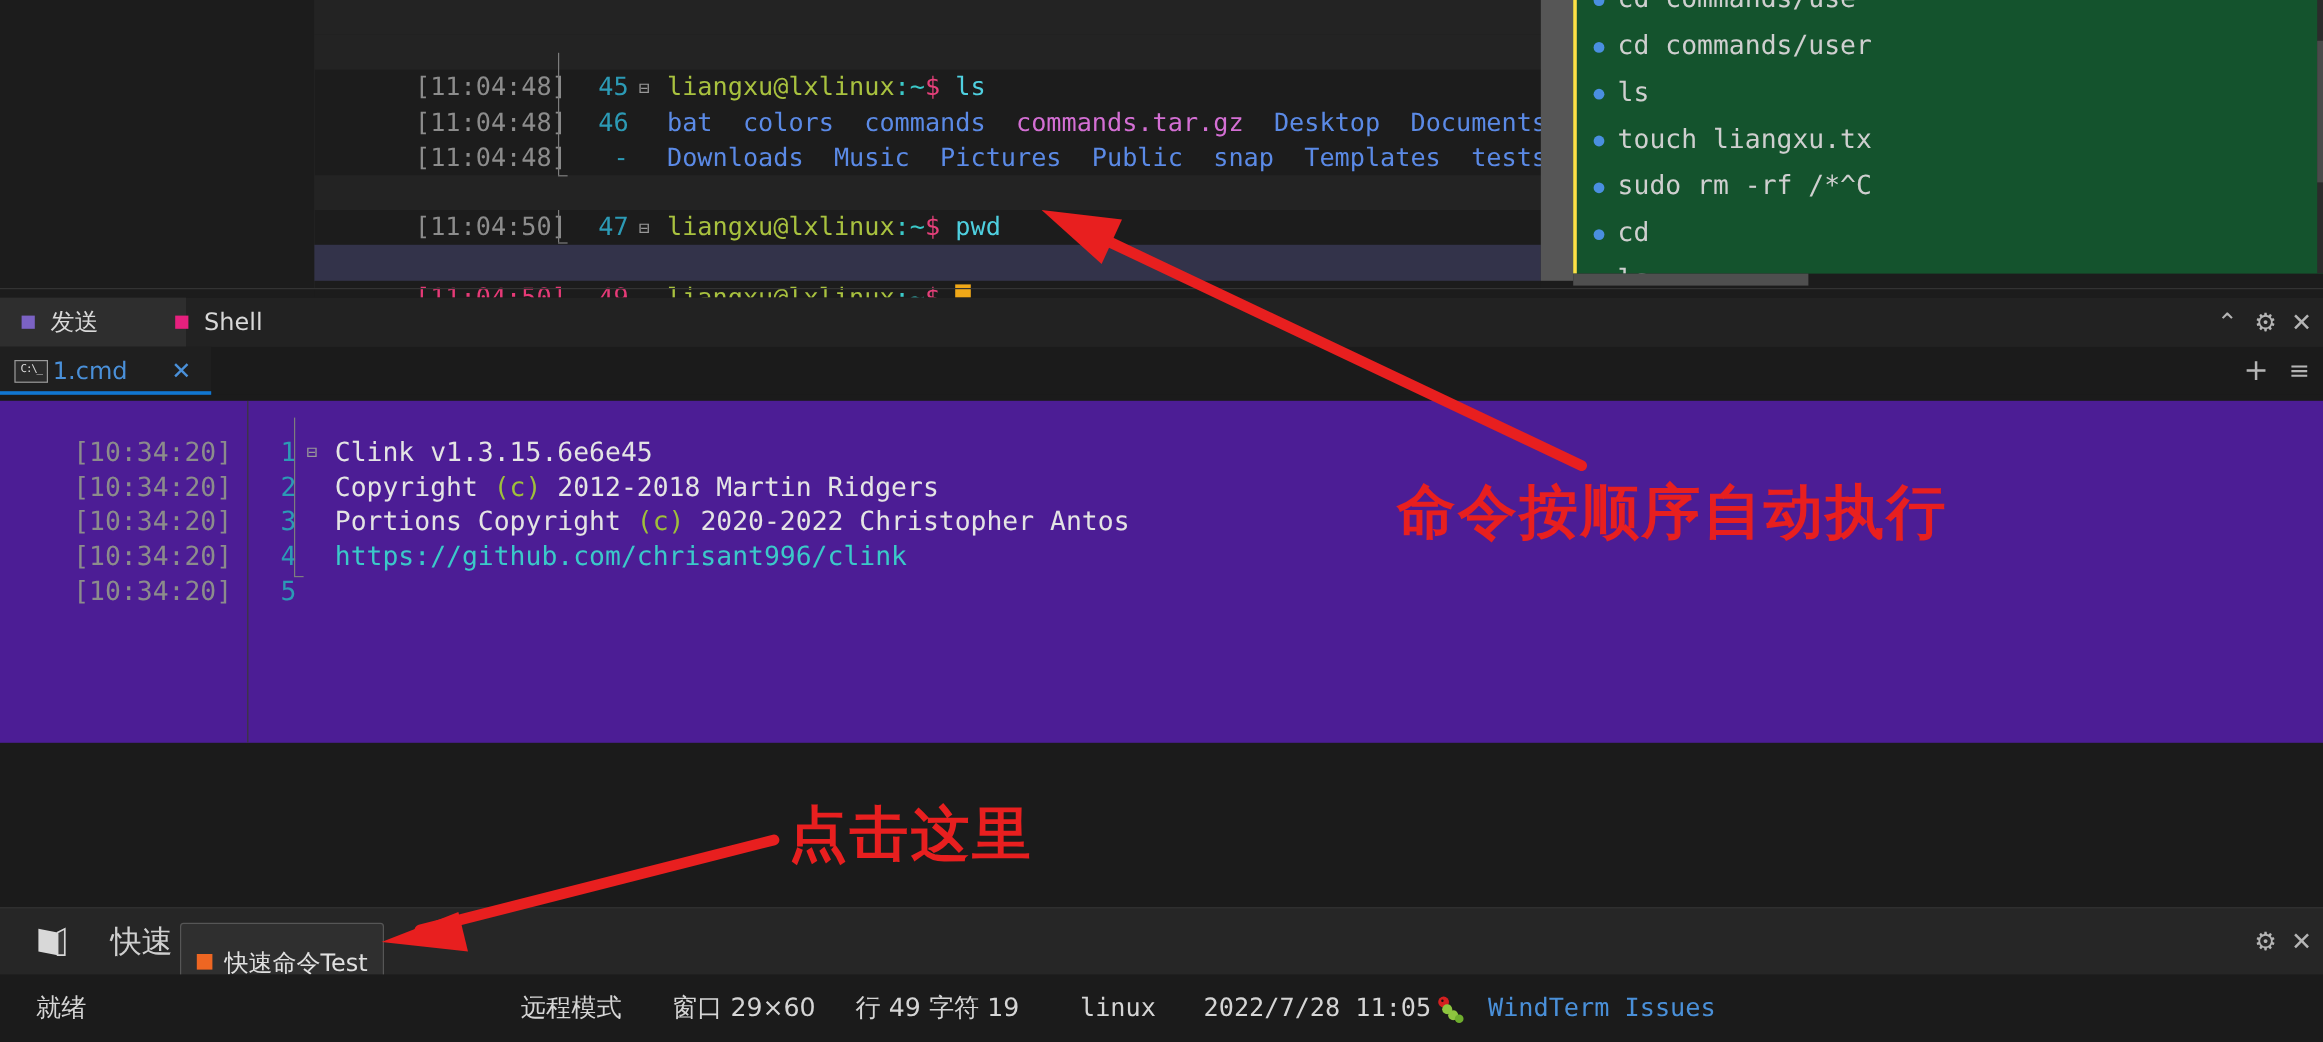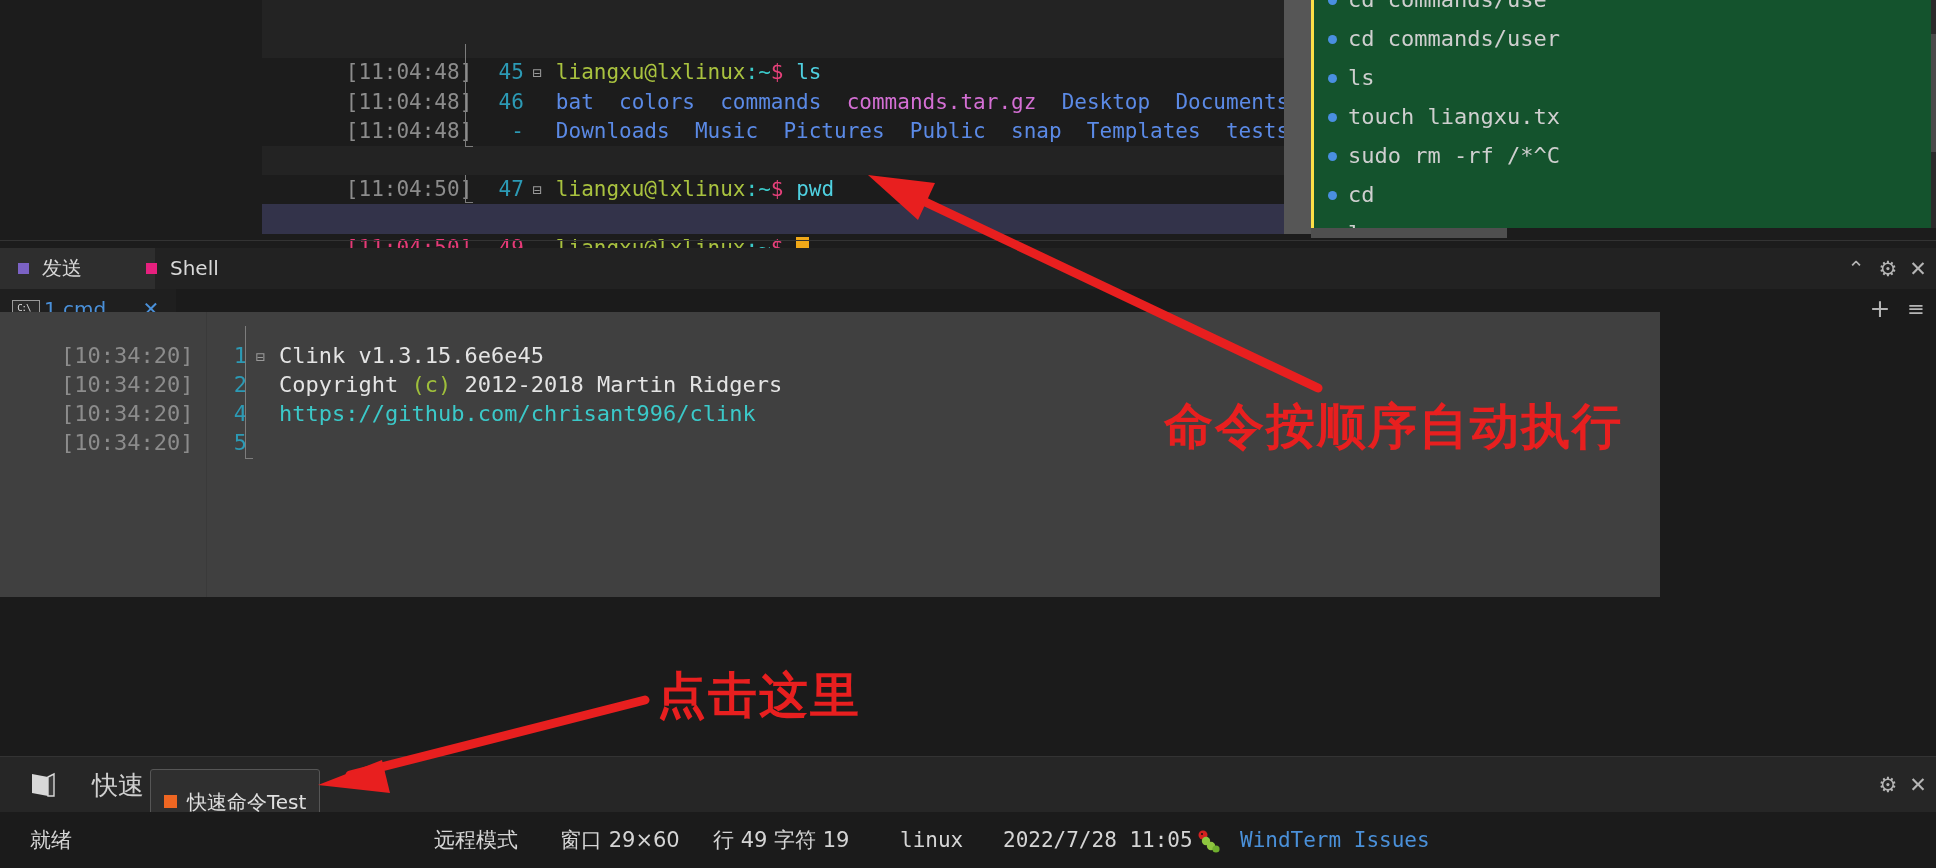--- a/index.html
+++ b/index.html
@@ -189,22 +189,22 @@
   }
   #cmdtab-menu {
     position: absolute; right: 8px; top: 8px;
     width: 24px; height: 24px; line-height: 24px; text-align: center;
     color: #b5b5b5; font-size: 21px;
     font-family: "DejaVu Sans", "Liberation Sans", sans-serif;
   }
 
   
   #console {
-    position: absolute; left: 0; top: 312px; width: 1660px; height: 285px;
-    background: #404040;
+    position: absolute; left: 0; top: 334px; width: 1936px; height: 285px;
+    background: #4c1d95;
     overflow: hidden;
   }
   #console-divider {
     position: absolute; left: 206px; top: 0; width: 1px; height: 285px;
     background: #3a3a3a;
   }
   .cs-row {
     position: relative; height: 29px; line-height: 29px;
     font-size: 22px; white-space: pre;
   }
@@ -422,20 +422,23 @@
   <div id="console-divider"></div>
 
   <div class="cs-row">
     <span class="cs-ts">[10:34:20]</span><span class="cs-ln">1</span><span class="cs-fold">⊟</span><span class="cs-txt">Clink v1.3.15.6e6e45</span>
   </div>
 
   <div class="cs-row">
     <span class="cs-ts">[10:34:20]</span><span class="cs-ln">2</span><span class="cs-fold"></span><span class="cs-txt"><span>Copyright </span><span class="cs-paren">(c)</span><span> 2012-2018 Martin Ridgers</span></span>
   </div>
 
+  <div class="cs-row">
+    <span class="cs-ts">[10:34:20]</span><span class="cs-ln">3</span><span class="cs-fold"></span><span class="cs-txt"><span>Portions Copyright </span><span class="cs-paren">(c)</span><span> 2020-2022 Christopher Antos</span></span>
+  </div>
 
   <div class="cs-row">
     <span class="cs-ts">[10:34:20]</span><span class="cs-ln">4</span><span class="cs-fold"></span><span class="cs-txt cs-link">https://github.com/chrisant996/clink</span>
   </div>
 
   <div class="cs-row">
     <span class="cs-ts">[10:34:20]</span><span class="cs-ln">5</span><span class="cs-fold"></span><span class="cs-txt"></span>
   </div>
 
 

